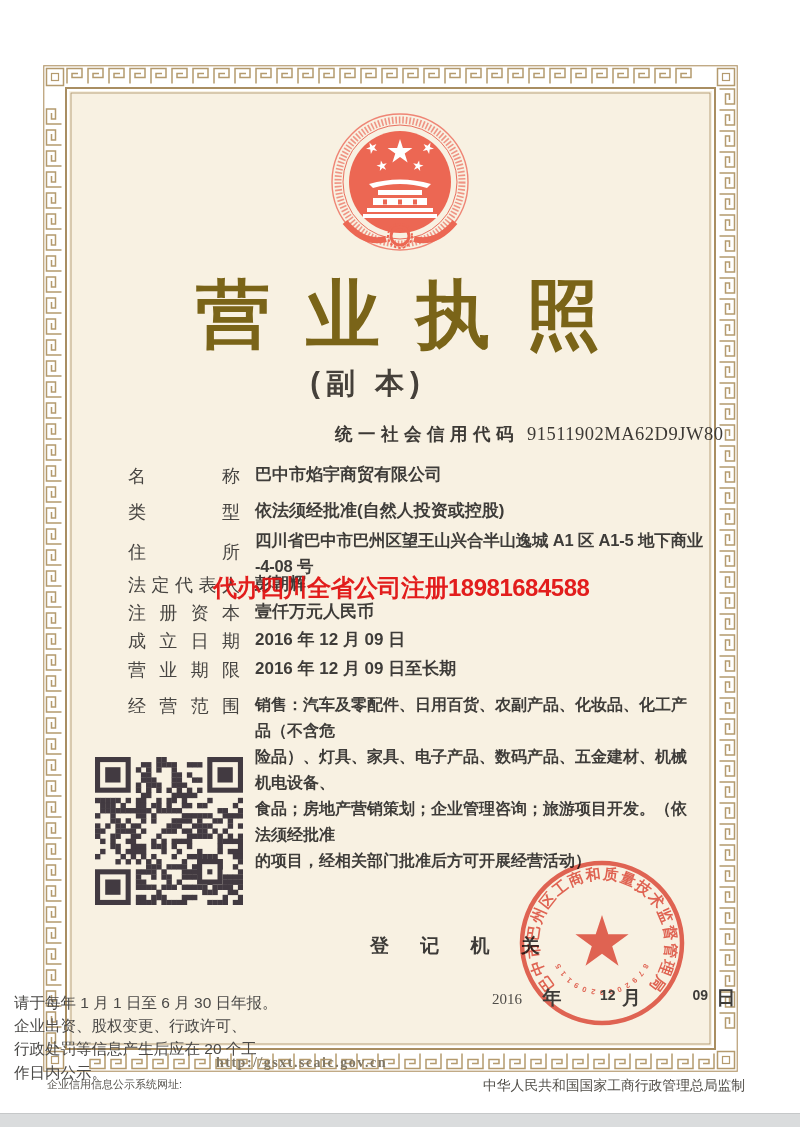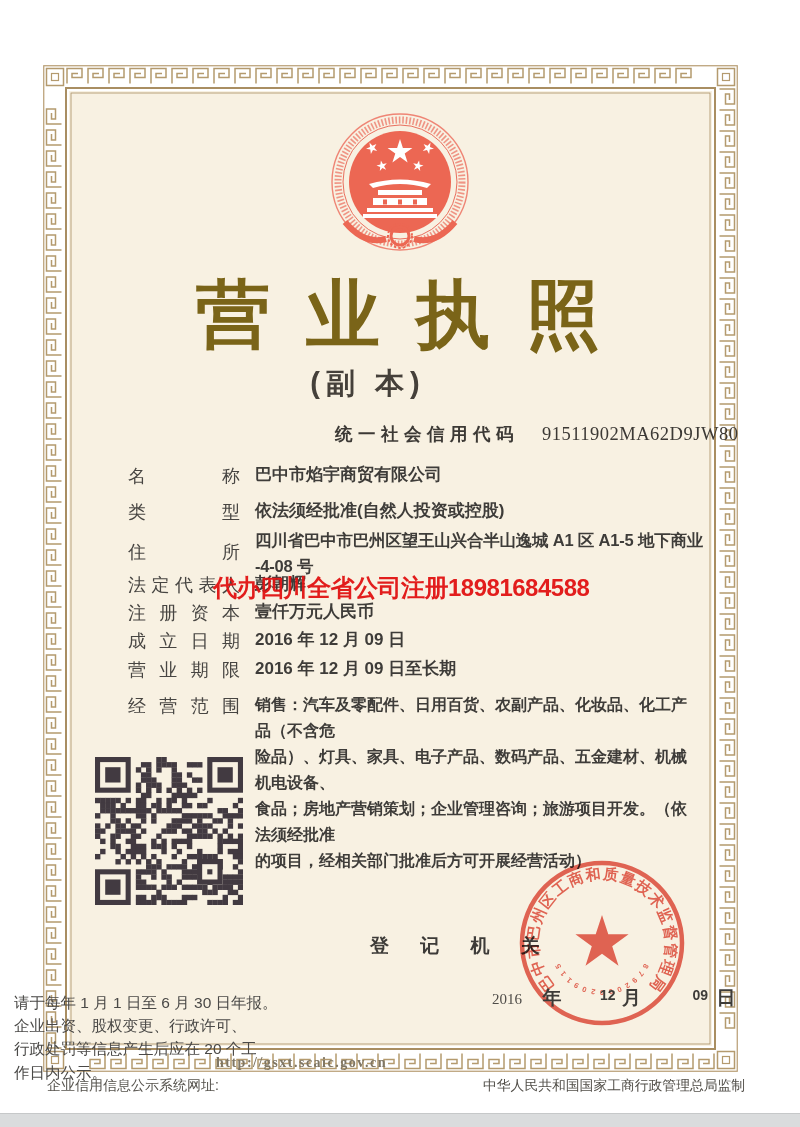--- a/index.html
+++ b/index.html
@@ -11,21 +11,21 @@
   
   #emblem-svg{position:absolute;left:312px;top:110px;z-index:3;}
   
   #title{position:absolute;left:196px;top:266px;font-size:74px;font-weight:700;letter-spacing:36px;
          white-space:nowrap;color:#7a6418;z-index:3;}
   #subtitle{position:absolute;left:0;top:364px;width:736px;text-align:center;font-size:29px;
             letter-spacing:6px;color:#45403a;font-weight:600;z-index:3;}
   
   #credit-line{position:absolute;left:335px;top:422px;z-index:3;white-space:nowrap;color:#3c3935;}
   #credit-label{font-size:17.5px;font-weight:600;letter-spacing:5.5px;text-align:right;}
-  #credit-value{font-family:"Liberation Serif",serif;font-size:18.5px;font-weight:500;letter-spacing:.5px;margin-left:23px;}
+  #credit-value{font-family:"Liberation Serif",serif;font-size:18.5px;font-weight:500;letter-spacing:.5px;margin-left:8px;}
   
   .row{position:absolute;left:0;width:800px;z-index:3;}
   .f-label{position:absolute;left:128px;top:3px;width:112px;font-size:18px;color:#474542;
            text-align:justify;text-align-last:justify;text-justify:inter-ideograph;line-height:22px;}
   .f-value{position:absolute;left:255px;top:0;width:440px;font-size:17px;font-weight:600;
            color:#3e3c39;line-height:26px;}
   .multiline{white-space:pre-line;}
   .v-addr{font-size:16.5px;width:455px;letter-spacing:-.2px;}
   .v-scope{font-size:16px;width:442px;}
   
@@ -43,21 +43,21 @@
   .d-num{font-size:14px;font-weight:700;position:relative;top:-4px;}
   .ml16{margin-left:16px;} .ml34{margin-left:34px;} .ml2{margin-left:2px;}
   .ml47{margin-left:47px;} .ml4{margin-left:4px;}
   
   #seal-svg{position:absolute;left:507px;top:848px;z-index:4;opacity:.9;mix-blend-mode:multiply;}
   
   #notice{position:absolute;left:14px;top:991px;font-size:15.5px;line-height:23.2px;color:#4a4947;
           z-index:6;white-space:pre-line;}
   #site-url{position:absolute;left:216px;top:1055px;font-family:"Liberation Serif",serif;font-size:14px;
             font-weight:700;letter-spacing:1.5px;color:#7f7664;z-index:6;}
-  #site-label{position:absolute;left:47px;top:1077px;font-size:14px;color:#55524c;z-index:3;}
+  #site-label{position:absolute;left:47px;top:1077px;font-size:11px;color:#55524c;z-index:3;}
   #issuer{position:absolute;left:483px;top:1077px;font-size:13.8px;color:#514e48;z-index:3;}
   #edge-strip{position:absolute;left:0;top:1113px;width:800px;height:14px;background:#dadcdd;
               border-top:1px solid #c6c8c9;z-index:7;}
 </style>
 </head>
 <body>
 
 <div id="scan">
   <div id="paper-inner"></div>
 

